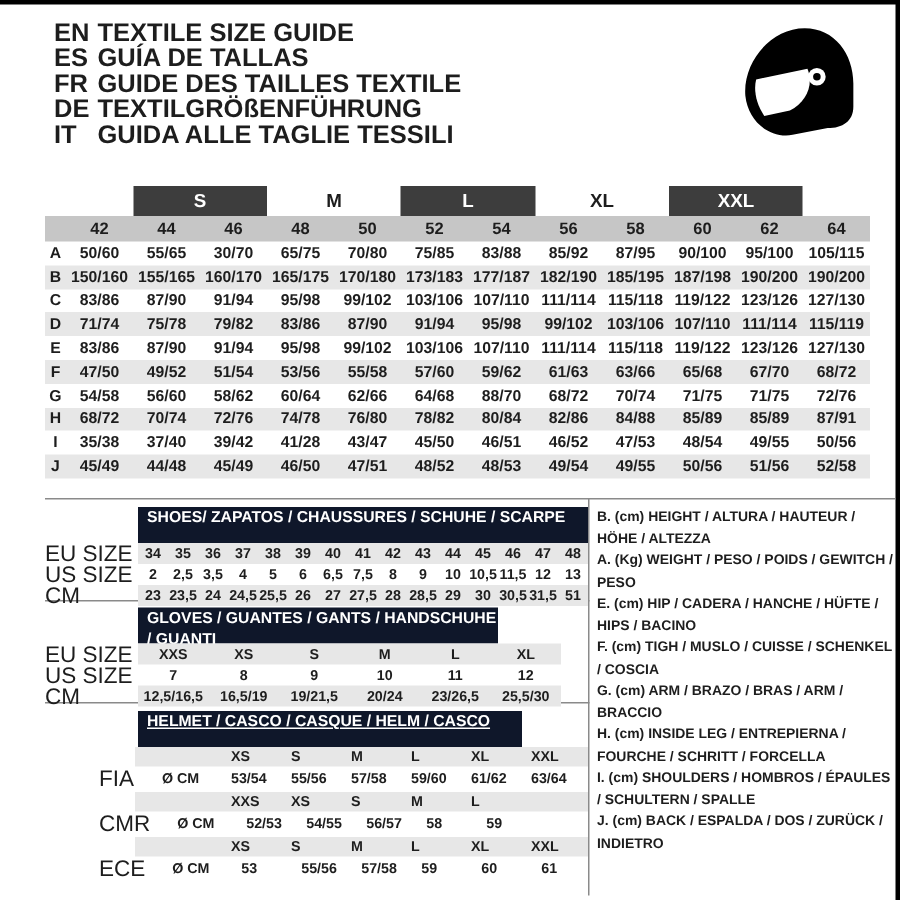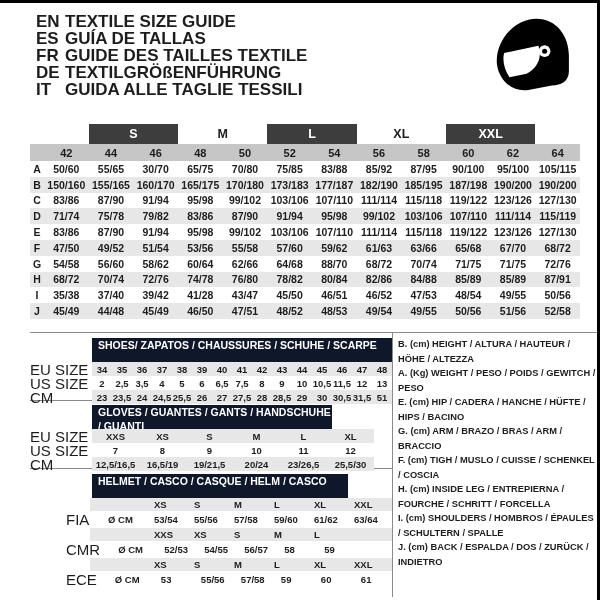--- a/index.html
+++ b/index.html
@@ -33,21 +33,21 @@
   
   .hline{position:absolute;height:1px;background:#8a8a8a;}
   .vline{position:absolute;width:1px;background:#8a8a8a;}
 
   
   .subtable{position:absolute;left:30px;width:362px;}
   .sub-bar{margin-left:62px;background:#0f172a;color:#fff;font-weight:bold;font-size:10.5px;
            height:24px;line-height:14px;padding-left:6px;box-sizing:border-box;}
   .shoes .sub-bar{width:300px;}
   .gloves .sub-bar{width:240px;}
-  .helmet-t .sub-bar{width:256px;}
+  .helmet-t .sub-bar{width:256px;text-decoration:underline;}
   .sub-row{display:flex;align-items:center;height:14px;}
   .helmet-t .sub-row{height:13px;}
   .helmet-t .vrow{height:17px;padding-left:36px;}
   .sub-label{width:62px;font-size:15px;font-weight:normal;}
   .sub-strip{flex:1;display:flex;height:100%;align-items:center;}
   .gloves .sub-strip{flex:0 0 282px;}
   .helmet-t .sub-strip{flex:0 0 276px;}
   .gray{background:#e7e7e7;}
   .sub-cell{flex:1;text-align:center;font-size:9.5px;font-weight:bold;white-space:nowrap;}
   .helmet-t .sub-cell{flex:0 0 38px;text-align:left;padding-left:2px;}
@@ -450,19 +450,19 @@
           <div class="sub-cell">60</div>
           <div class="sub-cell">61</div>
         </div>
       </div>
     </div>
 
   <div class="notes" id="notes">
       <div class="note-line">B. (cm) HEIGHT / ALTURA / HAUTEUR / HÖHE / ALTEZZA</div>
       <div class="note-line">A. (Kg) WEIGHT / PESO / POIDS / GEWITCH / PESO</div>
       <div class="note-line">E. (cm) HIP / CADERA / HANCHE / HÜFTE / HIPS /  BACINO</div>
+      <div class="note-line">F.  (cm) TIGH / MUSLO / CUISSE / SCHENKEL / COSCIA</div>
       <div class="note-line">G. (cm) ARM  / BRAZO / BRAS / ARM / BRACCIO</div>
-      <div class="note-line">F.  (cm) TIGH / MUSLO / CUISSE / SCHENKEL / COSCIA</div>
       <div class="note-line">H. (cm) INSIDE LEG / ENTREPIERNA / FOURCHE / SCHRITT / FORCELLA</div>
       <div class="note-line">I.  (cm) SHOULDERS / HOMBROS / ÉPAULES / SCHULTERN / SPALLE</div>
       <div class="note-line">J. (cm) BACK / ESPALDA / DOS / ZURÜCK / INDIETRO</div>
     </div>
 </div>
 
 </body></html>

